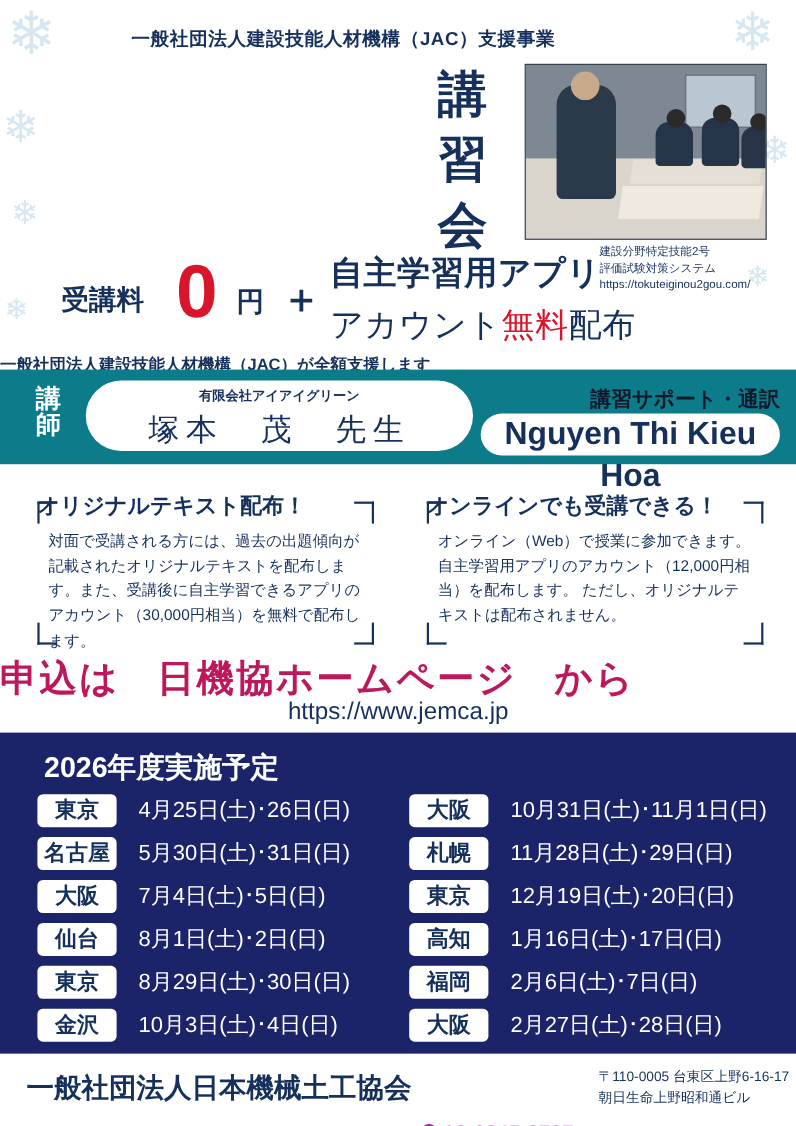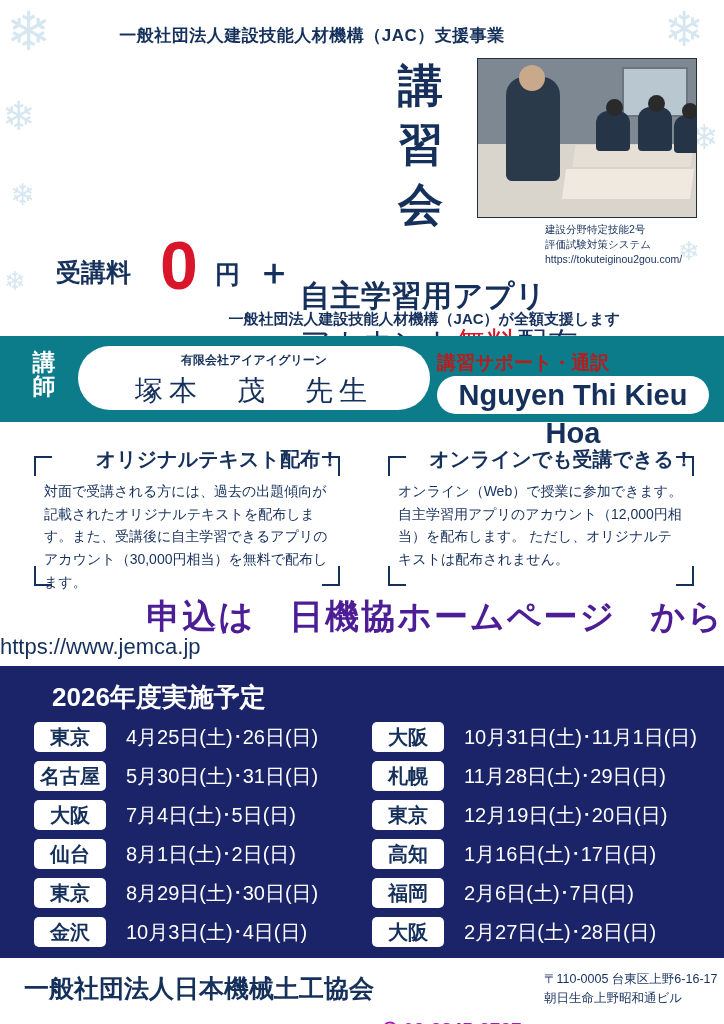--- a/index.html
+++ b/index.html
@@ -60,27 +60,27 @@
   }
   .sitecap .url{color:#16305c;}
 
   
   .price{position:absolute;left:0;top:228px;width:500px;height:84px;}
   .price .lbl{position:absolute;left:56px;top:28px;font-size:25px;font-weight:bold;}
   .price .zero{position:absolute;left:160px;top:-2px;font-size:68px;font-weight:bold;color:#d8152a;letter-spacing:-2px;}
   .price .yen{position:absolute;left:215px;top:30px;font-size:25px;font-weight:bold;}
   .price .plus{position:absolute;left:256px;top:20px;font-size:36px;font-weight:bold;}
 
-  .appblock{position:absolute;left:300px;top:228px;width:300px;margin-top:48px;}
+  .appblock{position:absolute;left:300px;top:228px;width:300px;}
   .appblock .l1{font-size:30px;font-weight:bold;letter-spacing:.5px;white-space:nowrap;}
   .appblock .l2{font-size:30px;font-weight:normal;letter-spacing:.5px;white-space:nowrap;margin-top:6px;}
   .appblock .free{color:#d8152a;}
 
   .support-note{
-    position:absolute;left:0;top:310px;width:620px;text-align:right;
+    position:absolute;left:0;top:322px;width:620px;text-align:left;
     font-size:15px;font-weight:bold;color:#16305c;
   }
 
   
   .band{
     position:absolute;left:0;top:336px;width:724px;height:86px;background:#0c7b8a;
   }
   .kousi{
     position:absolute;left:18px;top:348px;width:52px;height:62px;
     color:#fff;font-size:23px;font-weight:bold;line-height:1.05;text-align:center;
@@ -93,68 +93,68 @@
   }
   .teacher-pill .company{
     position:absolute;left:0;top:6px;width:352px;text-align:center;
     font-size:12px;font-weight:bold;color:#16305c;
   }
   .teacher-pill .name{
     position:absolute;left:0;top:26px;width:352px;text-align:center;
     font-size:28px;font-weight:normal;color:#16305c;letter-spacing:6px;
   }
   .support-title{
-    position:absolute;left:437px;top:350px;width:272px;text-align:left;
-    color:#b91c1c;font-size:19px;font-weight:bold;
+    position:absolute;left:437px;top:350px;width:272px;text-align:right;
+    color:#0f172a;font-size:19px;font-weight:bold;
   }
   .support-pill{
     position:absolute;left:437px;top:376px;width:272px;height:38px;
     background:#fff;border-radius:19px;
   }
   .support-pill span{
     display:block;text-align:center;line-height:38px;
     font-size:29px;font-weight:bold;color:#16305c;
   }
 
   
   .ibox{position:absolute;top:446px;width:306px;height:140px;}
   .ibox.left{left:34px;}
   .ibox.right{left:388px;}
   .ibox .hd{
-    position:absolute;left:0;top:0;width:306px;text-align:right;
+    position:absolute;left:0;top:0;width:306px;text-align:left;
     font-size:20px;font-weight:bold;color:#16305c;
   }
   .ibox .body{
     position:absolute;left:10px;top:34px;width:288px;
     font-size:14px;line-height:1.62;color:#16305c;
   }
   .br{position:absolute;border:2px solid #16305c;}
   .br.tl{left:0;top:10px;width:16px;height:18px;border-right:none;border-bottom:none;}
   .br.tr{right:0;top:10px;width:16px;height:18px;border-left:none;border-bottom:none;}
   .br.bl{left:0;bottom:0;width:16px;height:18px;border-right:none;border-top:none;}
   .br.brr{right:0;bottom:0;width:16px;height:18px;border-left:none;border-top:none;}
 
   
   .apply{
-    position:absolute;left:0;top:594px;width:724px;text-align:right;
-    font-size:34px;font-weight:bold;color:#4c1d95;letter-spacing:2px;
+    position:absolute;left:0;top:594px;width:724px;text-align:left;
+    font-size:34px;font-weight:bold;color:#be185d;letter-spacing:2px;
   }
   .apply .gap{display:inline-block;width:34px;}
   .applyurl{
-    position:absolute;left:0;top:634px;width:724px;text-align:left;
+    position:absolute;left:0;top:634px;width:724px;text-align:center;
     font-size:22px;color:#16305c;
   }
 
   
   .sched{
     position:absolute;left:0;top:666px;width:724px;height:292px;background:#1b2468;
     color:#fff;
   }
   .sched-title{
-    position:absolute;left:52px;top:14px;font-size:26px;font-weight:bold;color:#fff;
+    position:absolute;left:40px;top:14px;font-size:26px;font-weight:bold;color:#fff;
   }
   .col{position:absolute;top:56px;}
   .col.c1{left:34px;}
   .col.c2{left:372px;}
   .row{position:relative;height:39px;}
   .city{
     position:absolute;left:0;top:0;min-width:72px;height:30px;background:#fff;border-radius:5px;
     color:#16305c;font-size:20px;font-weight:bold;text-align:center;line-height:30px;
     padding:0 6px;box-sizing:border-box;
   }

